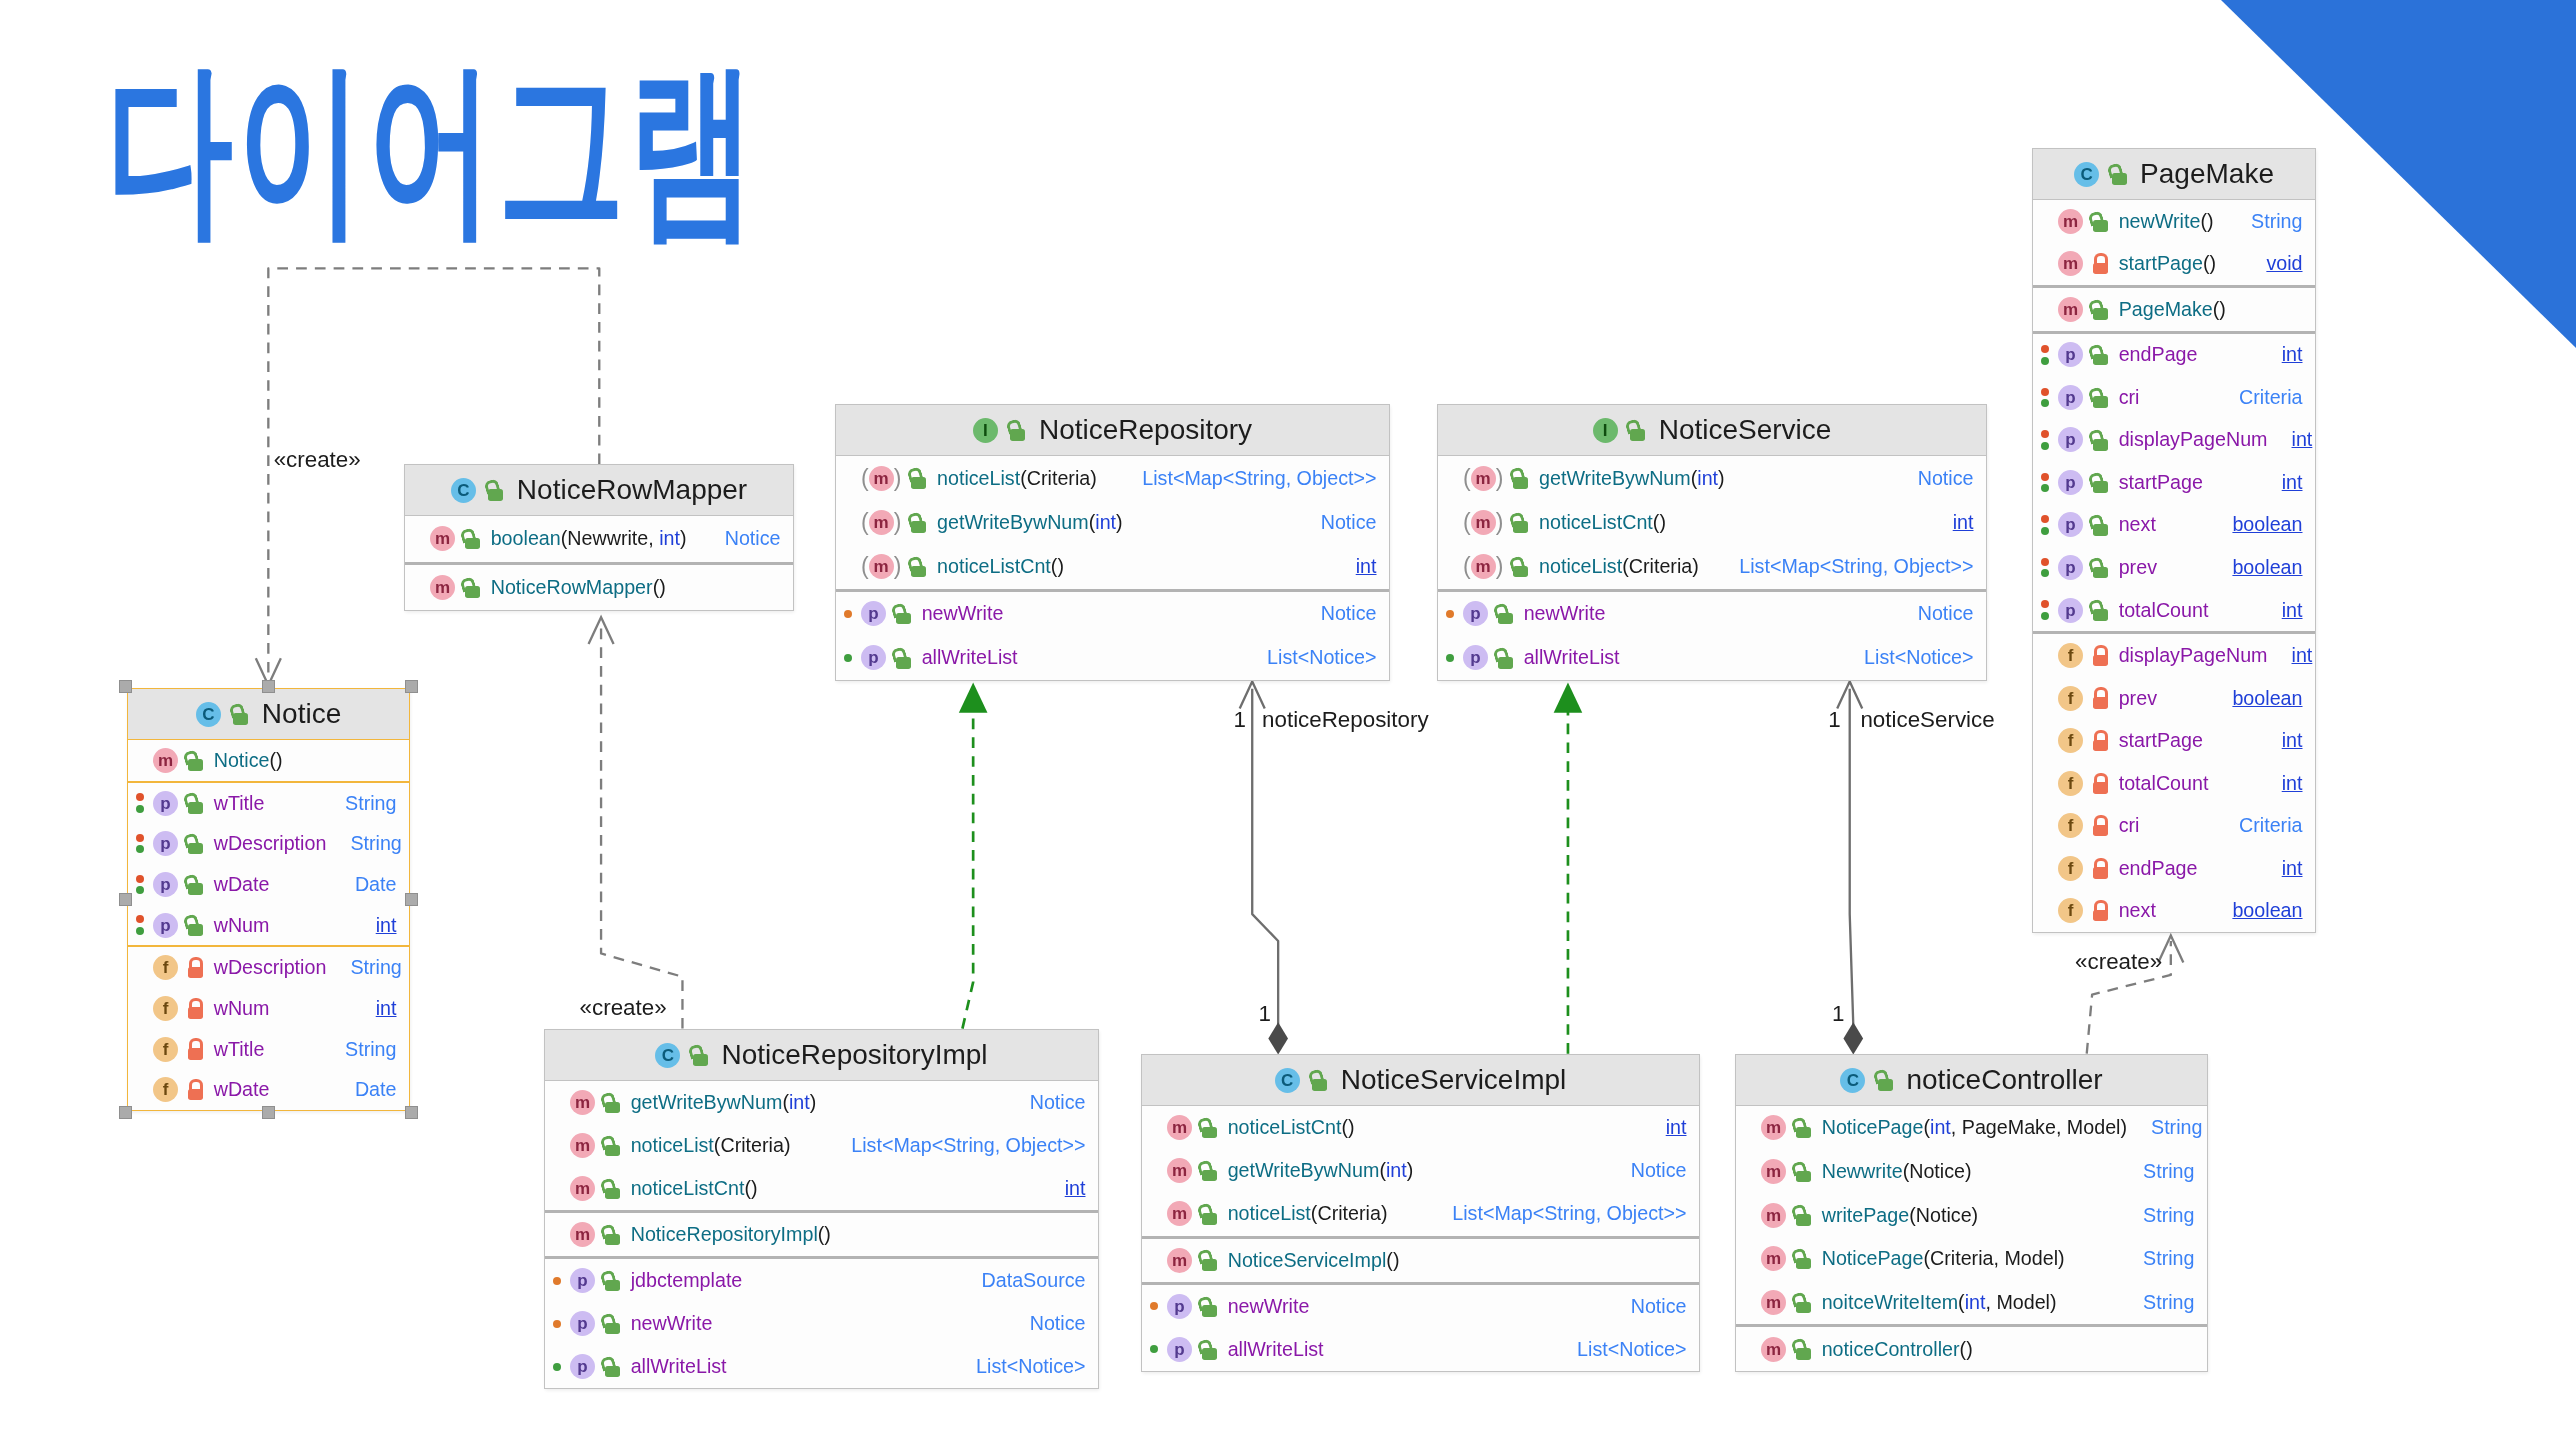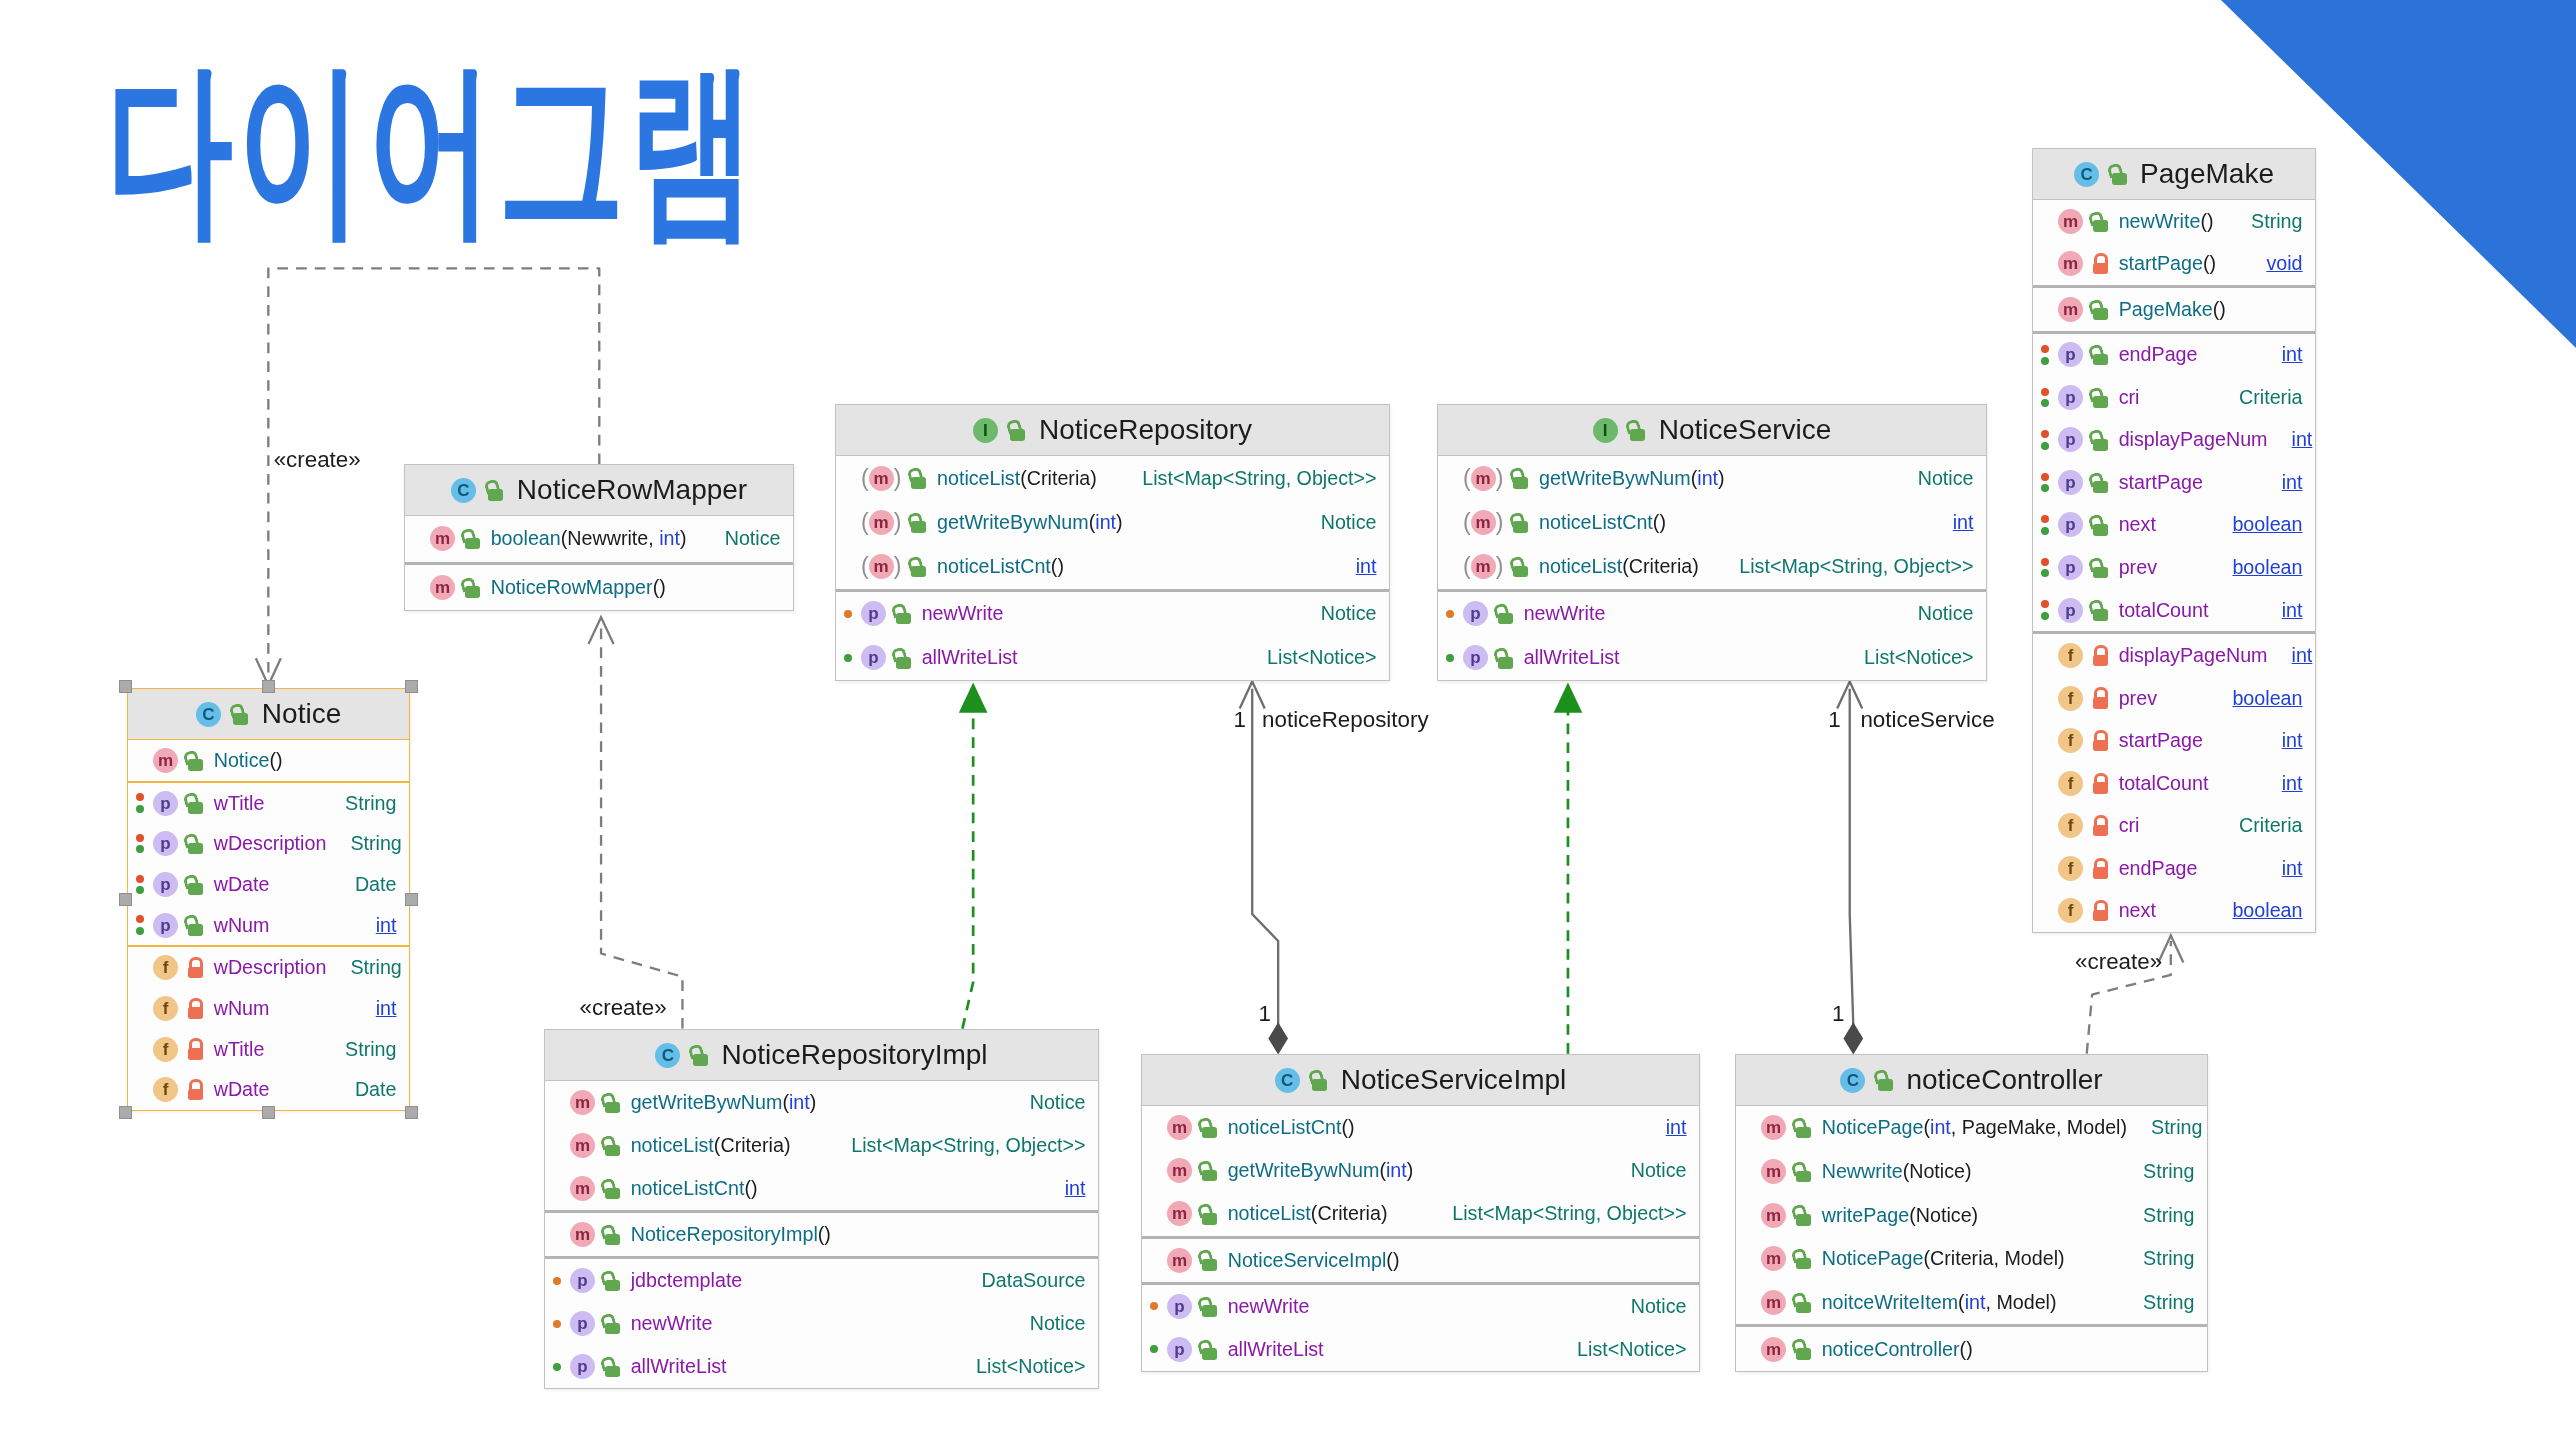--- a/index.html
+++ b/index.html
@@ -50,21 +50,21 @@
   .lock.open .shackle{border-color:#61a74f;left:-1.8px;top:1.8px;transform:rotate(-16deg);}
   .lock.closed .body{background:#ee7053;}
   .lock.closed .shackle{border-color:#ee7053;left:2.7px;top:0.9px;}
 
   .sig{display:inline;white-space:nowrap;}
   .name-m{color:#0d6d84;}
   .name-p{color:#8a18a8;}
   .tok-c{color:#1b1b1b;}
   .tok-p{color:#1f3fd8;}
   .type{margin-left:auto;padding-left:16px;}
-  .type.c{color:#0f766e;}
+  .type.c{color:#3b82f6;}
   .type.p{color:#1f3fd8;text-decoration:underline;}
 
   .handle{position:absolute;width:12.5px;height:12.5px;background:#ababab;border:0.9px solid #8f8f8f;
     box-sizing:border-box;}
 
   #connector-layer{position:absolute;left:0;top:0;z-index:0;}
   .class-box{z-index:2;}
   .handle{z-index:3;}
   svg text{font-family:"Liberation Sans","DejaVu Sans",sans-serif;}
 </style>

